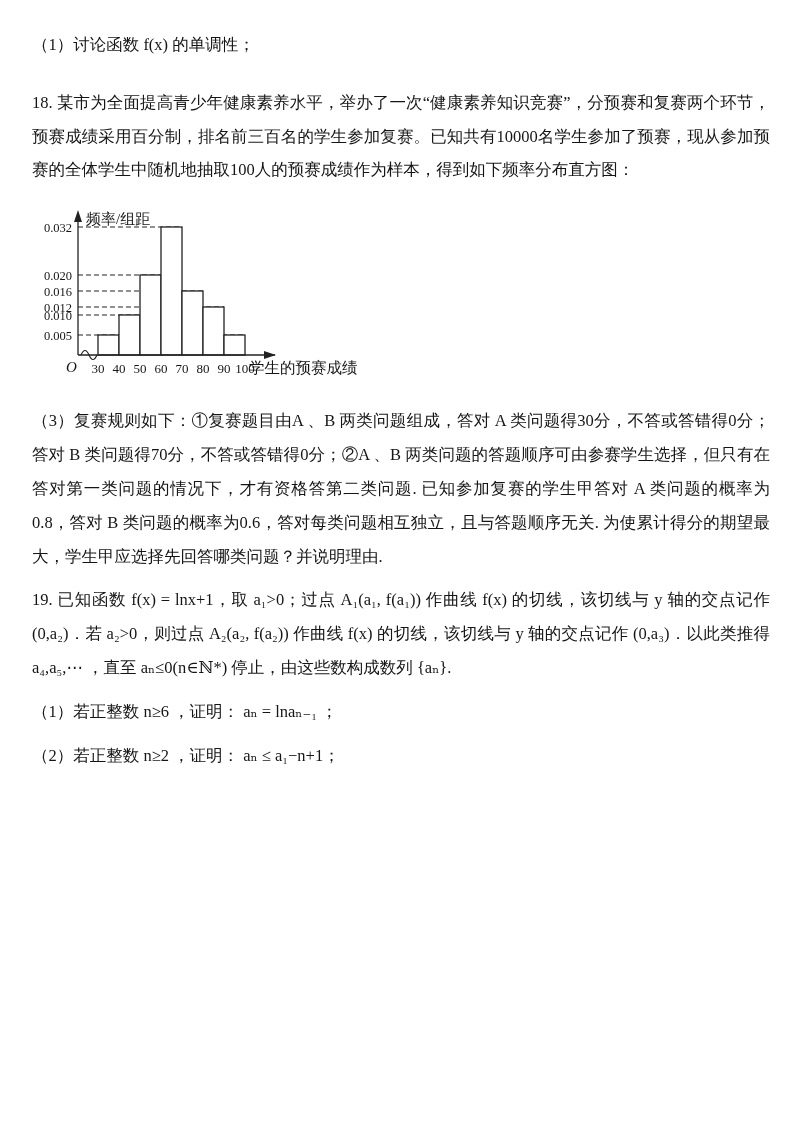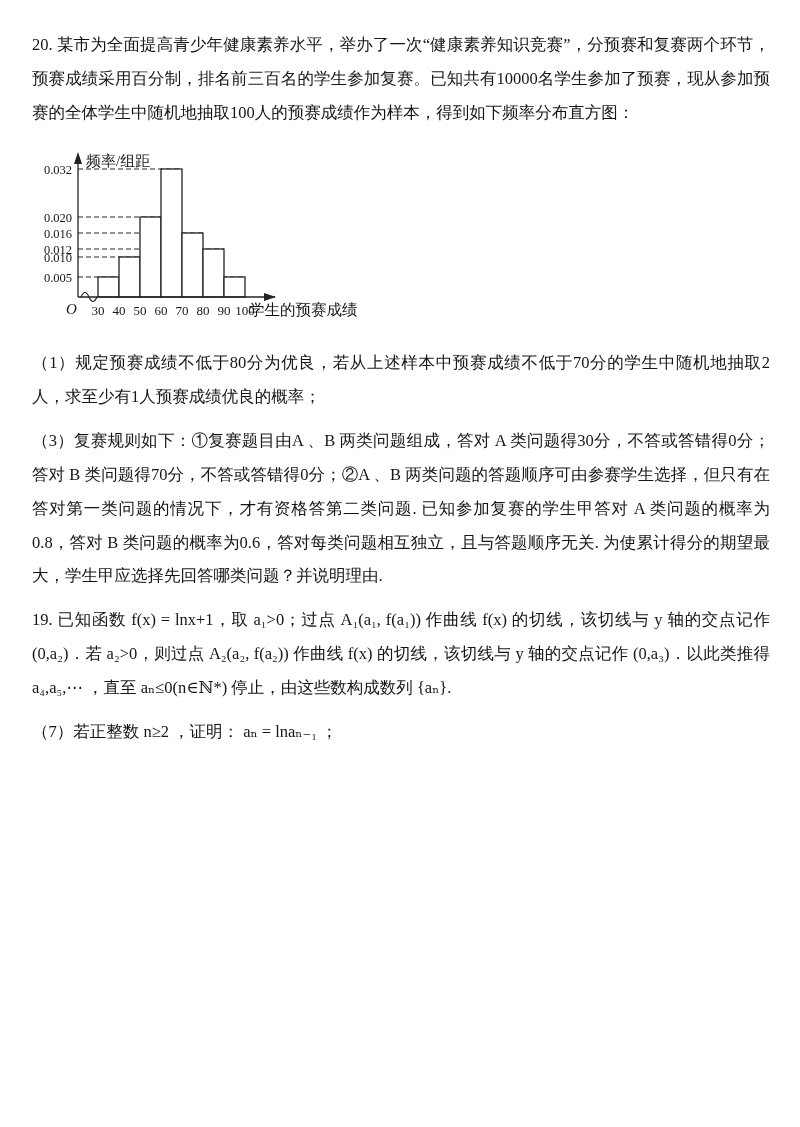--- a/index.html
+++ b/index.html
@@ -21,22 +21,23 @@
   }
   .para.space-after { margin-bottom: 24px; }
   .chart-wrap { margin: 4px 0 10px 0; }
   svg text { fill: #151515; font-family: "Liberation Serif", "DejaVu Serif", serif; }
 </style>
 </head>
 <body>
 
 <div class="page">
 
+  <p class="para space-after">（1）讨论函数 f(x) 的单调性；</p>
 
-  <p class="para">20. 某市为全面提高青少年健康素养水平，举办了一次“健康素养知识竞赛”，分预赛和复赛两个环节，预赛成绩采用百分制，排名前三百名的学生参加复赛。已知共有10000名学生参加了预赛，现从参加预赛的全体学生中随机地抽取100人的预赛成绩作为样本，得到如下频率分布直方图：</p>
+  <p class="para">18. 某市为全面提高青少年健康素养水平，举办了一次“健康素养知识竞赛”，分预赛和复赛两个环节，预赛成绩采用百分制，排名前三百名的学生参加复赛。已知共有10000名学生参加了预赛，现从参加预赛的全体学生中随机地抽取100人的预赛成绩作为样本，得到如下频率分布直方图：</p>
 
   <div class="chart-wrap">
     <svg id="histogram" width="420" height="192" viewBox="0 0 420 192">
         <line x1="46" y1="138" x2="213" y2="138" stroke="#222" stroke-width="1" stroke-dasharray="5 3"></line>
         <line x1="46" y1="118" x2="108" y2="118" stroke="#222" stroke-width="1" stroke-dasharray="5 3"></line>
         <line x1="46" y1="110" x2="192" y2="110" stroke="#222" stroke-width="1" stroke-dasharray="5 3"></line>
         <line x1="46" y1="94" x2="171" y2="94" stroke="#222" stroke-width="1" stroke-dasharray="5 3"></line>
         <line x1="46" y1="78" x2="129" y2="78" stroke="#222" stroke-width="1" stroke-dasharray="5 3"></line>
         <line x1="46" y1="30" x2="150" y2="30" stroke="#222" stroke-width="1" stroke-dasharray="5 3"></line>
         <rect x="66" y="138" width="21" height="20" fill="#ffffff" stroke="#222" stroke-width="1.3"></rect>
@@ -64,19 +65,19 @@
         <text x="150" y="176" text-anchor="middle" font-size="13">70</text>
         <text x="171" y="176" text-anchor="middle" font-size="13">80</text>
         <text x="192" y="176" text-anchor="middle" font-size="13">90</text>
         <text x="213" y="176" text-anchor="middle" font-size="13">100</text>
         <text x="34" y="175" font-size="15" font-style="italic">O</text>
         <text x="54" y="27" font-size="15">频率/组距</text>
         <text x="217" y="176" font-size="15.5">学生的预赛成绩</text>
       </svg>
   </div>
 
-  <p class="para">（1）规定预赛成绩不低于80分为优良，若从上述样本中预赛成绩不低于70分的学生中随机地抽取2人，求至少有1人预赛成绩优良的概率；</p>
   <p class="para">（3）复赛规则如下：①复赛题目由A 、B 两类问题组成，答对 A 类问题得30分，不答或答错得0分；答对 B 类问题得70分，不答或答错得0分；②A 、B 两类问题的答题顺序可由参赛学生选择，但只有在答对第一类问题的情况下，才有资格答第二类问题. 已知参加复赛的学生甲答对 A 类问题的概率为0.8，答对 B 类问题的概率为0.6，答对每类问题相互独立，且与答题顺序无关. 为使累计得分的期望最大，学生甲应选择先回答哪类问题？并说明理由.</p>
 
   <p class="para">19. 已知函数 f(x) = lnx+1，取 a₁&gt;0；过点 A₁(a₁, f(a₁)) 作曲线 f(x) 的切线，该切线与 y 轴的交点记作 (0,a₂)．若 a₂&gt;0，则过点 A₂(a₂, f(a₂)) 作曲线 f(x) 的切线，该切线与 y 轴的交点记作 (0,a₃)．以此类推得 a₄,a₅,⋯ ，直至 aₙ≤0(n∈ℕ*) 停止，由这些数构成数列 {aₙ}.</p>
-  <p class="para">（7）若正整数 n≥2 ，证明： aₙ = lnaₙ₋₁ ；</p>
+  <p class="para">（1）若正整数 n≥6 ，证明： aₙ = lnaₙ₋₁ ；</p>
+  <p class="para">（2）若正整数 n≥2 ，证明： aₙ ≤ a₁−n+1；</p>
 
 </div>
 
 </body></html>

